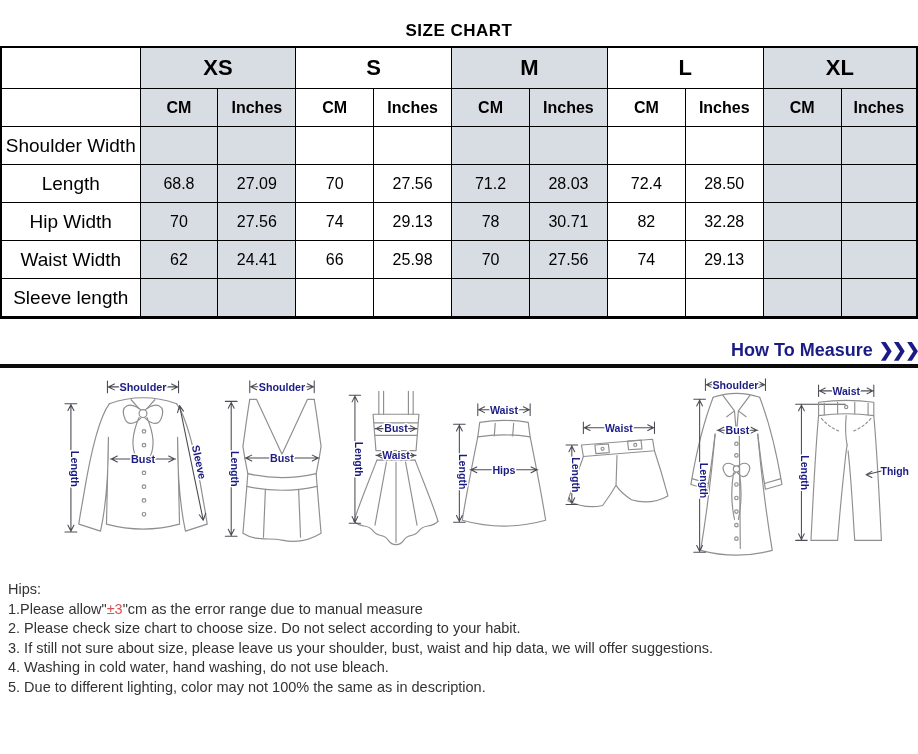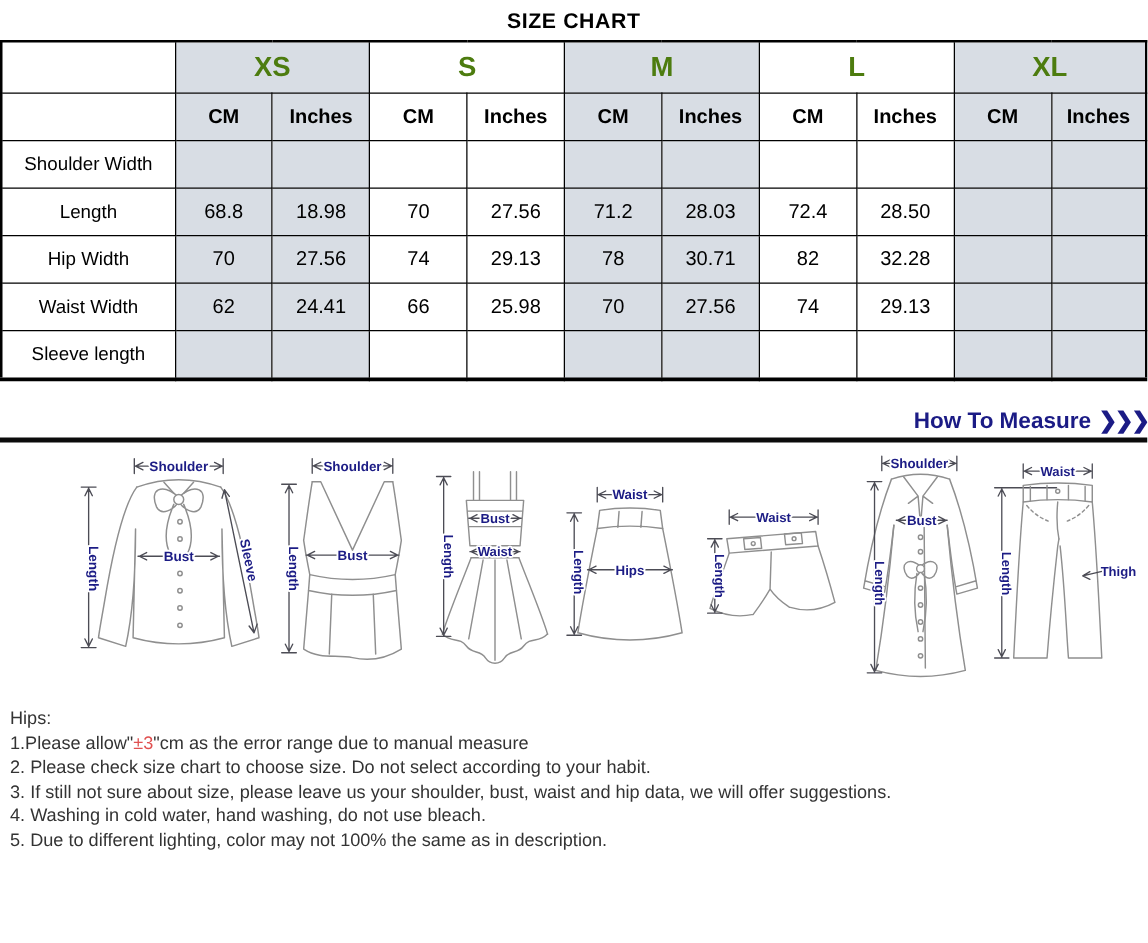--- a/index.html
+++ b/index.html
@@ -1,32 +1,32 @@
 <!DOCTYPE html>
 <html><head>
 <meta charset="utf-8">
 <style>
   html,body{margin:0;padding:0;}
   body{
     width:918px;height:754px;background:#fff;overflow:hidden;
     font-family:"Liberation Sans",sans-serif;color:#000;
   }
   .title{
-    text-align:center;font-size:17px;font-weight:bold;padding-top:7px;letter-spacing:.5px;
+    text-align:center;font-size:17px;font-weight:bold;padding-top:21px;letter-spacing:.5px;
   }
   table.size-table{
     border-collapse:collapse;table-layout:fixed;width:918px;margin-top:5px;
     border:2px solid #000;border-bottom:3px solid #000;
   }
   table.size-table td{
     border:1.5px solid #000;text-align:center;vertical-align:middle;overflow:hidden;padding:0;
   }
-  td.size-h{font-size:22px;font-weight:bold;color:#4d7c0f;height:40px;}
+  td.size-h{font-size:22px;font-weight:bold;color:#000000;height:40px;}
   td.unit-h{font-size:16px;font-weight:bold;height:34px;}
-  td.rowlabel{font-size:15px;height:37px;}
+  td.rowlabel{font-size:19px;height:37px;}
   td.val{font-size:16px;}
   td.g{background:#d8dde4;}
   .measure-head{
     margin:20px 0 0 10px;font-size:18px;font-weight:bold;color:#1b1b85;text-align:right;
   }
   .measure-head .arrows{letter-spacing:-2px;margin-left:6px;}
   .rule{height:4px;background:#0b0b0b;margin-top:3px;}
   .figures{
     display:flex;justify-content:flex-end;align-items:flex-start;
     padding:6px 8px 0 8px;height:200px;
@@ -94,21 +94,21 @@
     <td class="val g"></td>
     <td class="val g"></td>
     <td class="val"></td>
     <td class="val"></td>
     <td class="val g"></td>
     <td class="val g"></td>
   </tr>
   <tr>
     <td class="rowlabel">Length</td>
     <td class="val g">68.8</td>
-    <td class="val g">18.98</td>
+    <td class="val g">27.09</td>
     <td class="val">70</td>
     <td class="val">27.56</td>
     <td class="val g">71.2</td>
     <td class="val g">28.03</td>
     <td class="val">72.4</td>
     <td class="val">28.50</td>
     <td class="val g"></td>
     <td class="val g"></td>
   </tr>
   <tr>

